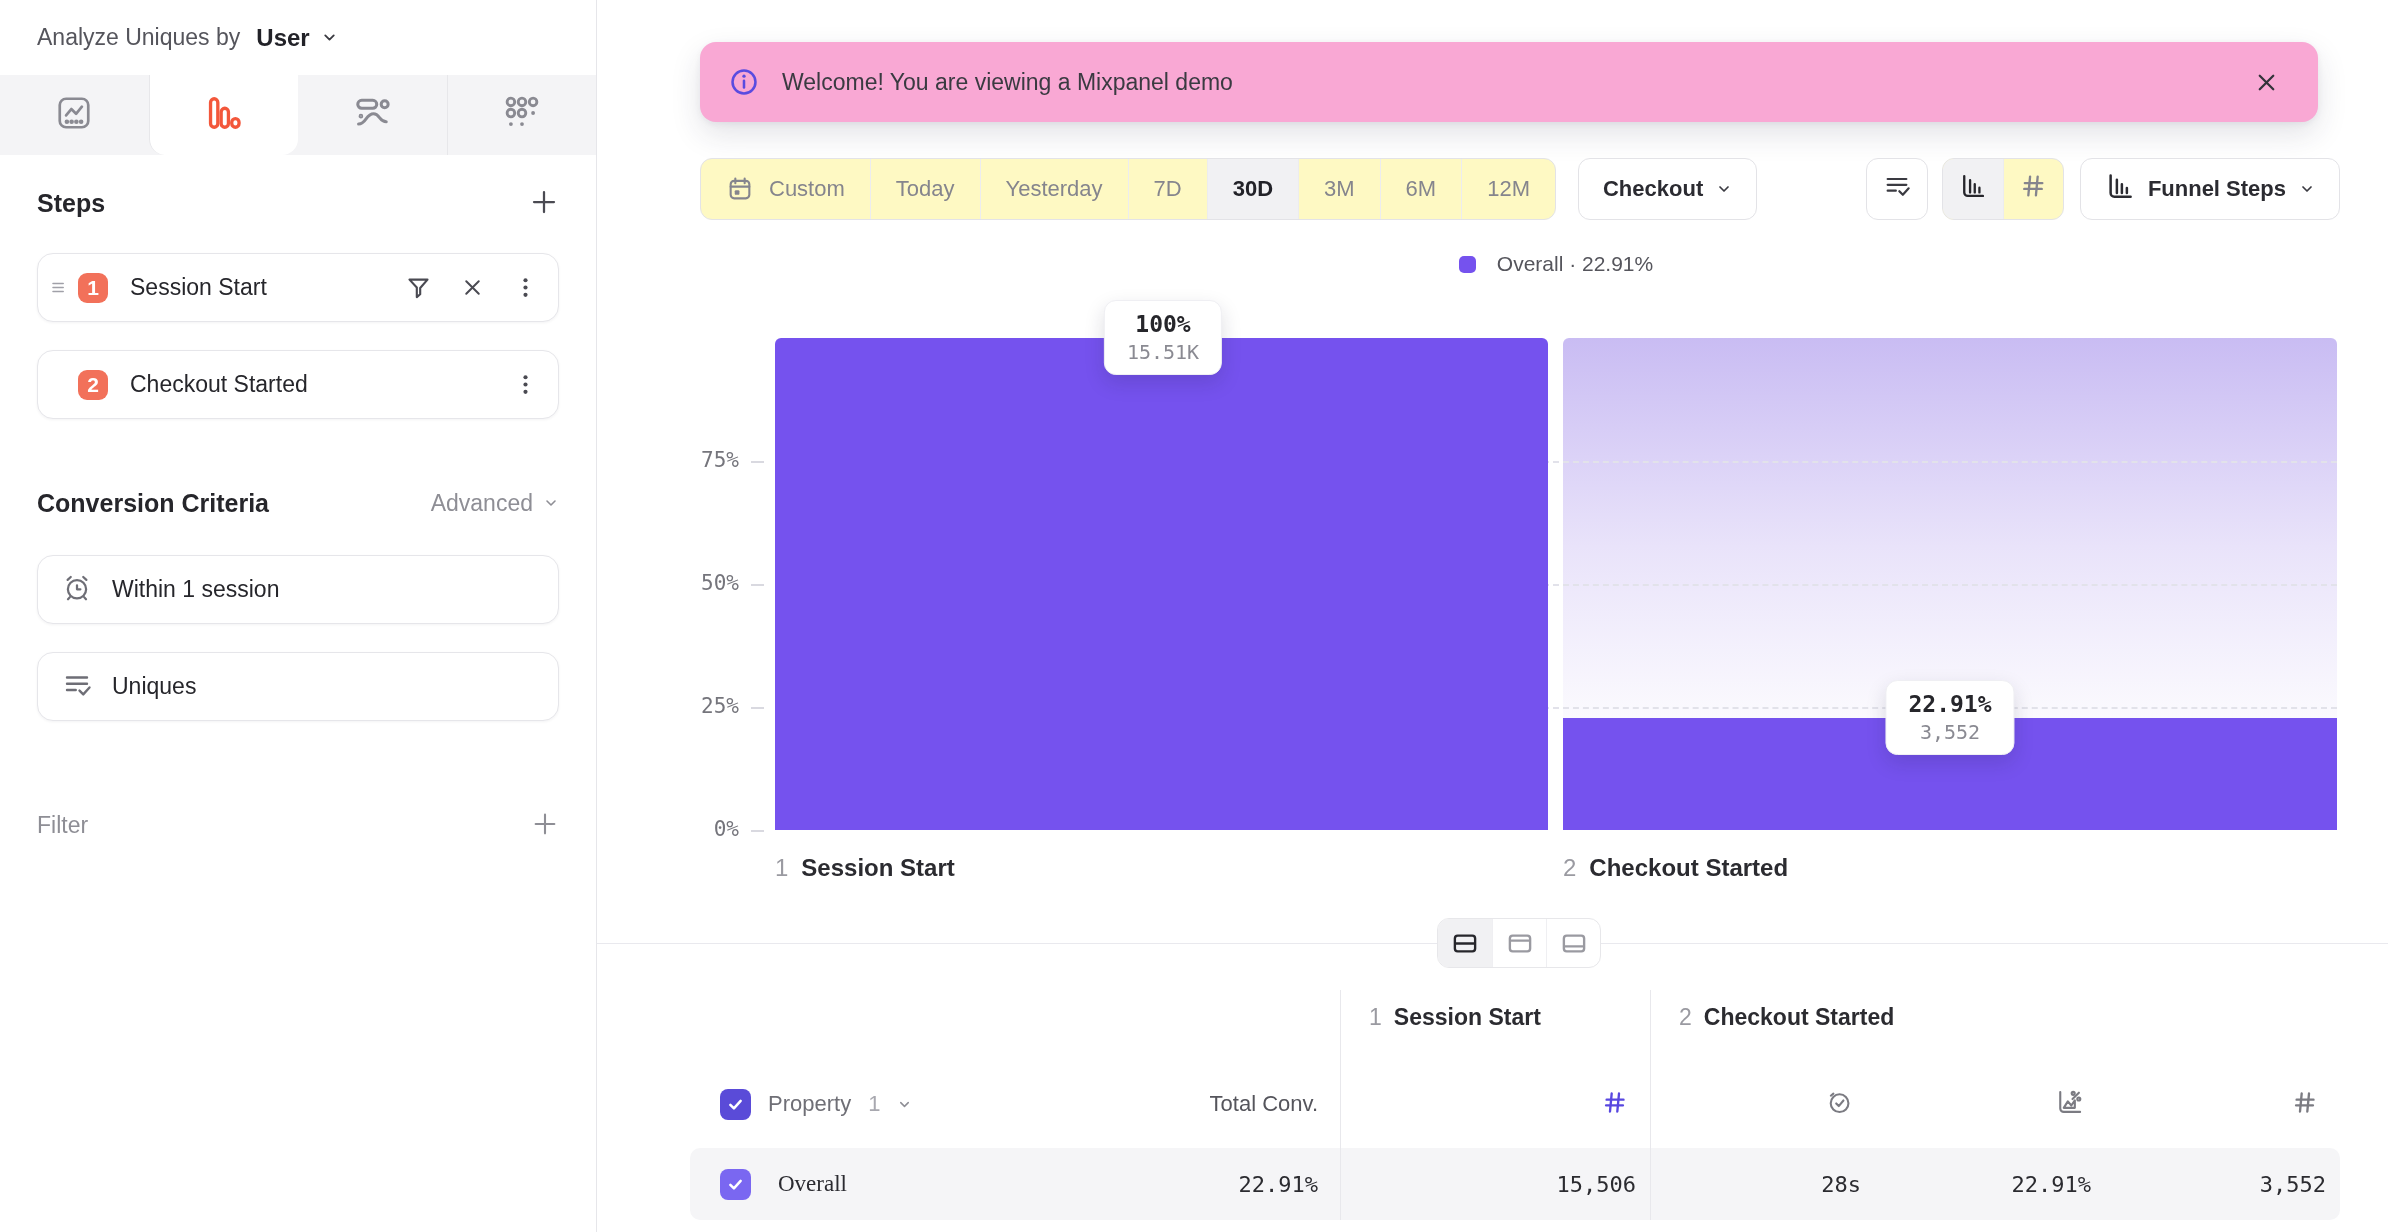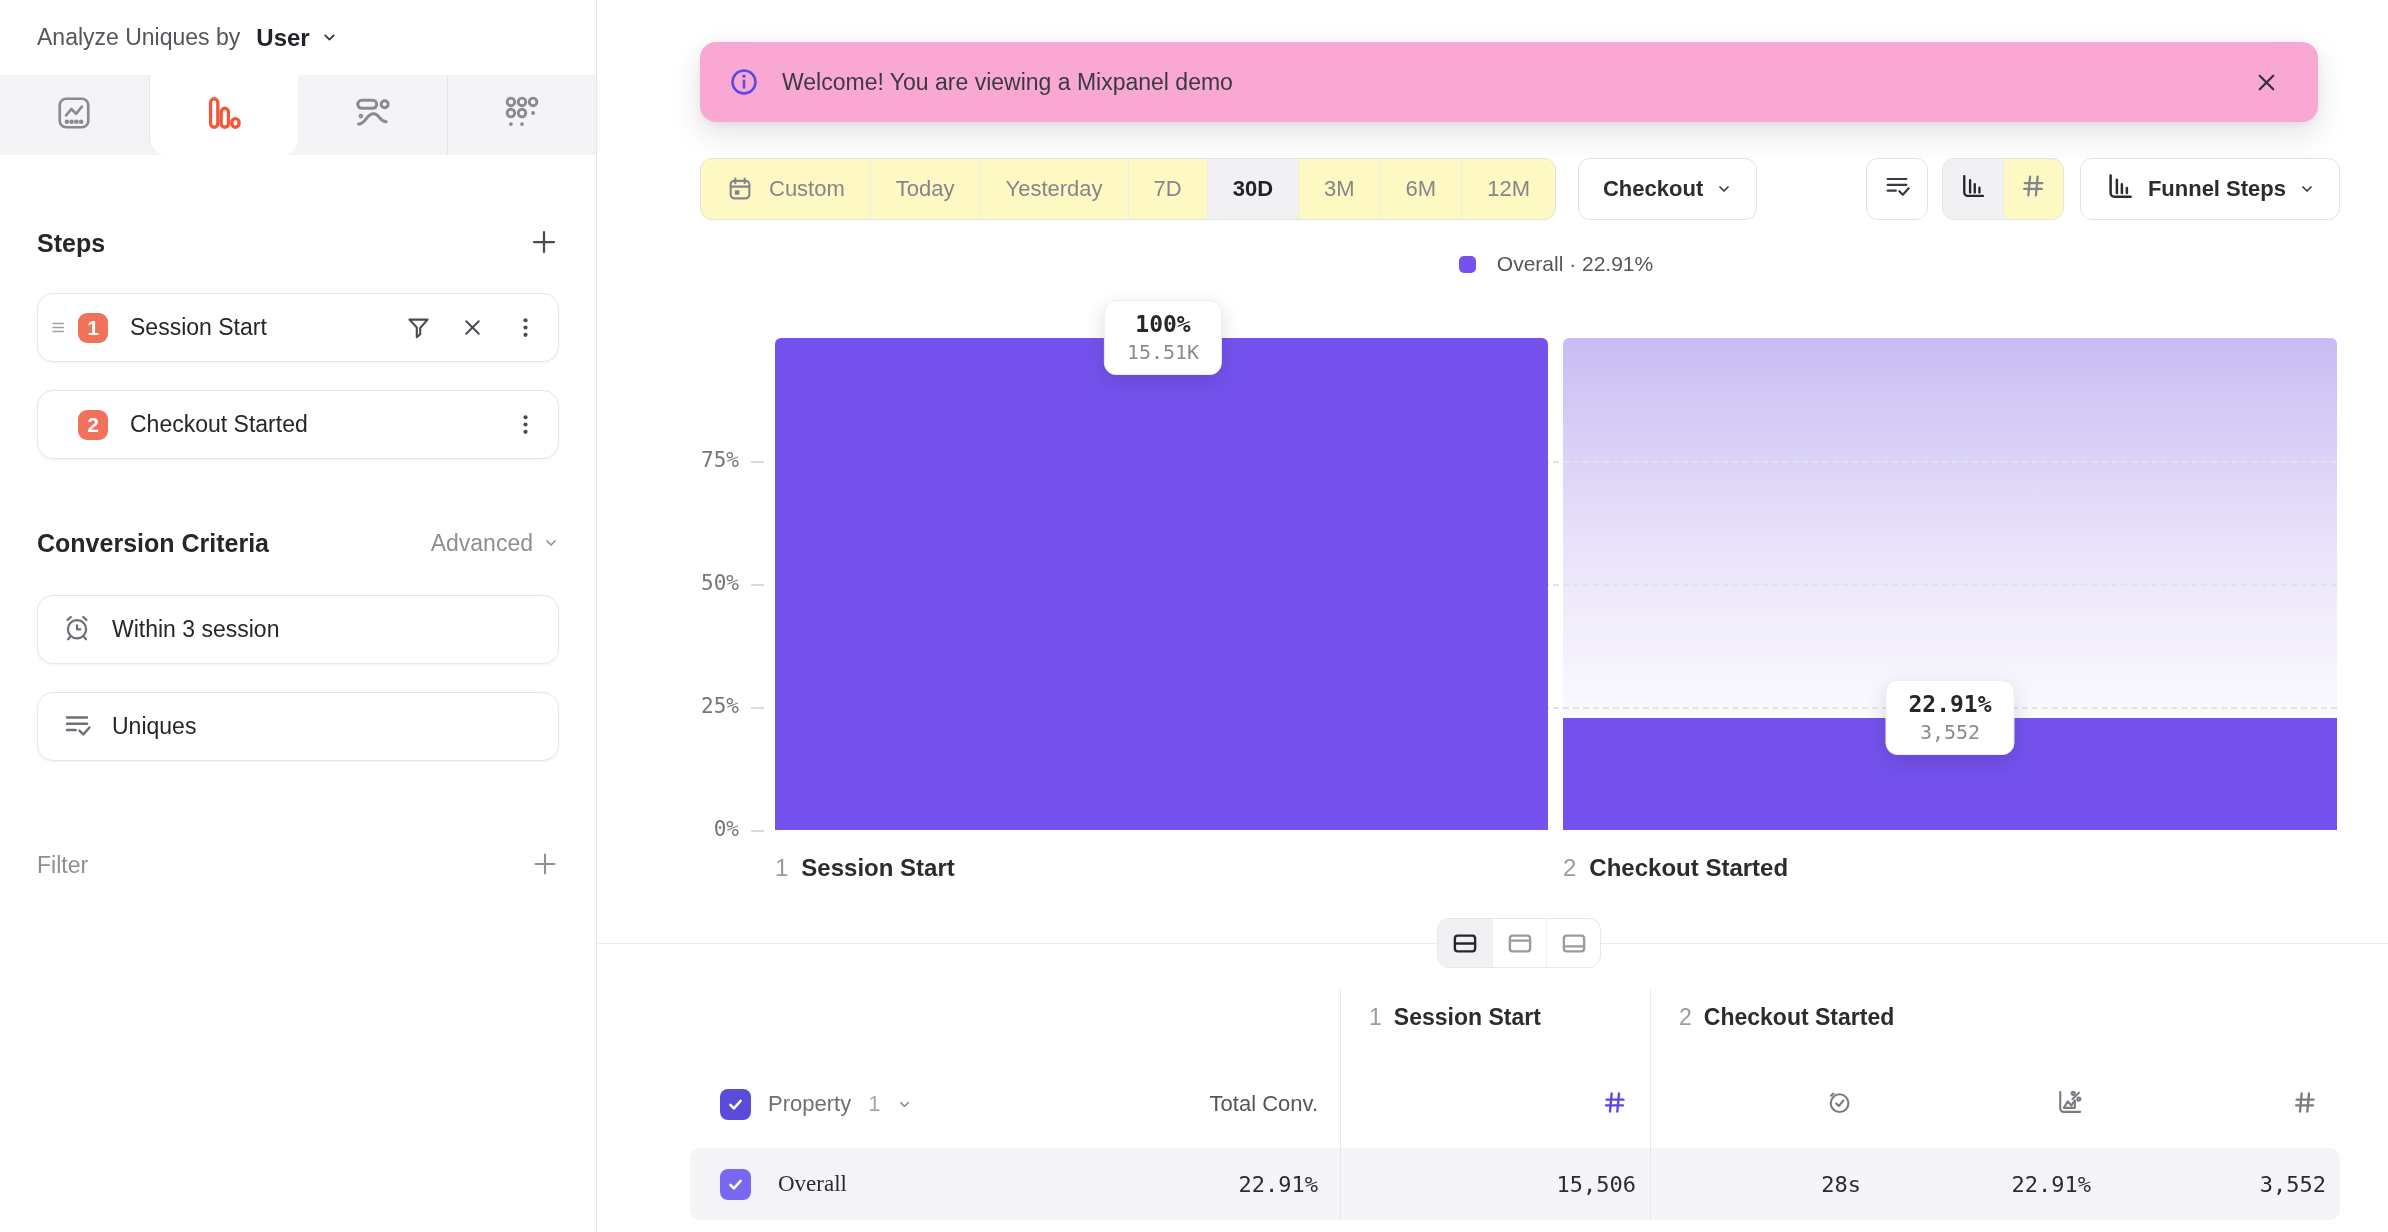--- a/index.html
+++ b/index.html
@@ -14,21 +14,21 @@
   .sb-header .prefix { color:#55555C; }
   .user-btn { display:flex; align-items:center; gap:11px; font-weight:700; font-size:24px; color:#222228; cursor:pointer; }
   .chev { color:#3A3A41; display:flex; }
   .sb-tabs { display:flex; height:80px; background:#F4F4F6; }
   .sb-tab { flex:1; display:flex; align-items:center; justify-content:center; color:#8A8A92; cursor:pointer; }
   .sb-tab + .sb-tab { border-left:1px solid #E7E7EA; }
   .sb-tab.active { background:#fff; border-radius:0 0 16px 16px; color:#F3573B; }
   .sb-tab.active + .sb-tab { border-left:none; }
   .sb-content { padding:0 37px; }
   .sec-head { display:flex; align-items:center; justify-content:space-between; height:36px; }
-  .steps-head { margin-top:70px; }
+  .steps-head { margin-top:30px; }
   .sec-title { font-size:25px; font-weight:700; color:#26262B; }
   .muted-head { color:#8E8E95; font-size:23px; font-weight:400; }
   .icon-btn { display:flex; align-items:center; justify-content:center; color:#4A4A52; cursor:pointer; background:none; border:none; }
   .gray { color:#8E8E95; }
   .card { display:flex; align-items:center; background:#fff; border:1px solid #E6E6EA; border-radius:16px;
           height:69px; box-shadow:0 1px 3px rgba(25,25,40,.05); }
   .step-card { margin-top:32px; padding-right:20px; }
   .step-card.second { margin-top:28px; }
   .drag { width:40px; display:flex; justify-content:center; color:#A0A0A8; cursor:grab; }
   .drag.hidden { visibility:hidden; }
@@ -271,21 +271,21 @@
       </div>
 
       <div class="card crit-card">
         <span>
           <svg width="30" height="30" viewBox="0 0 24 24" fill="none" stroke="currentColor" stroke-width="1.8" stroke-linecap="round" stroke-linejoin="round">
             <circle cx="12" cy="13" r="7.3"></circle>
             <path d="M12 13V9.8M12 13h2.7"></path>
             <path d="M4.5 5.5L7 3.2M19.5 5.5L17 3.2M6.3 19.3L4.8 21M17.7 19.3L19.2 21"></path>
           </svg>
         </span>
-        <span class="crit-label">Within 3 session</span>
+        <span class="crit-label">Within 1 session</span>
       </div>
 
       <div class="card crit-card second">
         <span>
           <svg width="30" height="30" viewBox="0 0 24 24" fill="none" stroke="currentColor" stroke-width="1.9" stroke-linecap="round" stroke-linejoin="round">
             <path d="M4 6h16M4 11h16M4 16h7"></path>
             <path d="M14 16.5l3 3 5-5.5"></path>
           </svg>
         </span>
         <span class="crit-label">Uniques</span>

